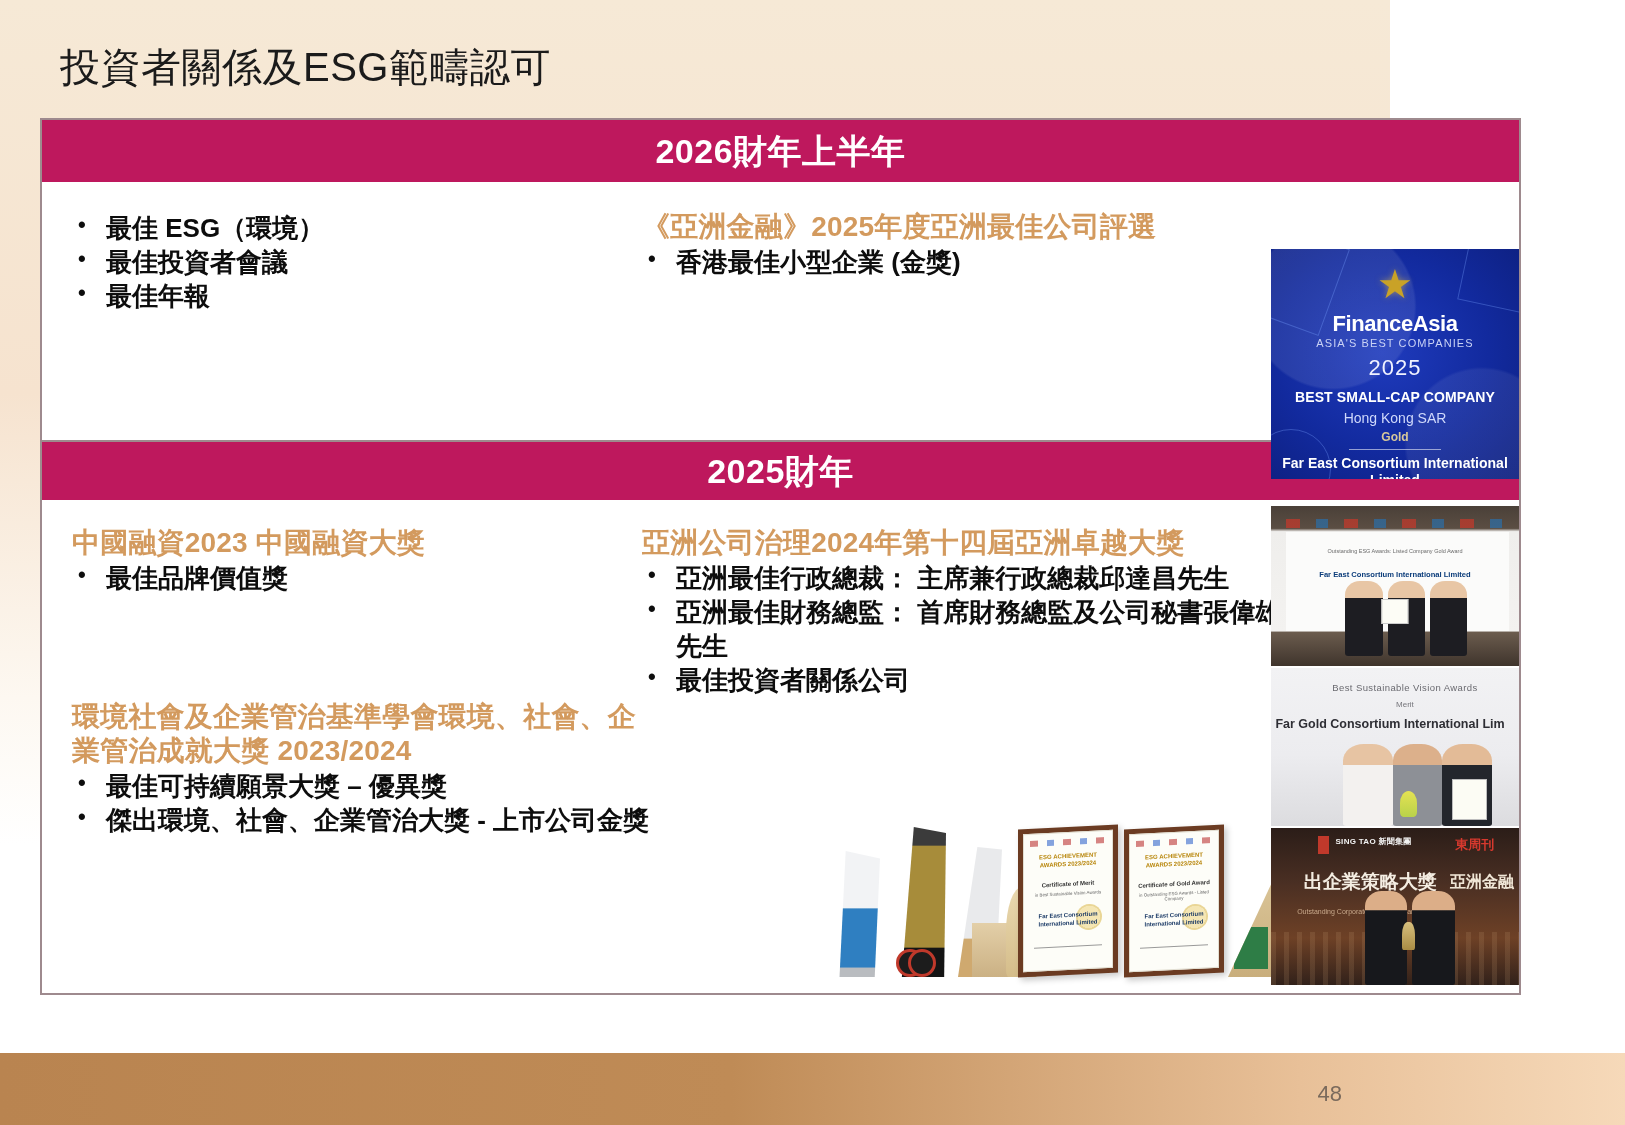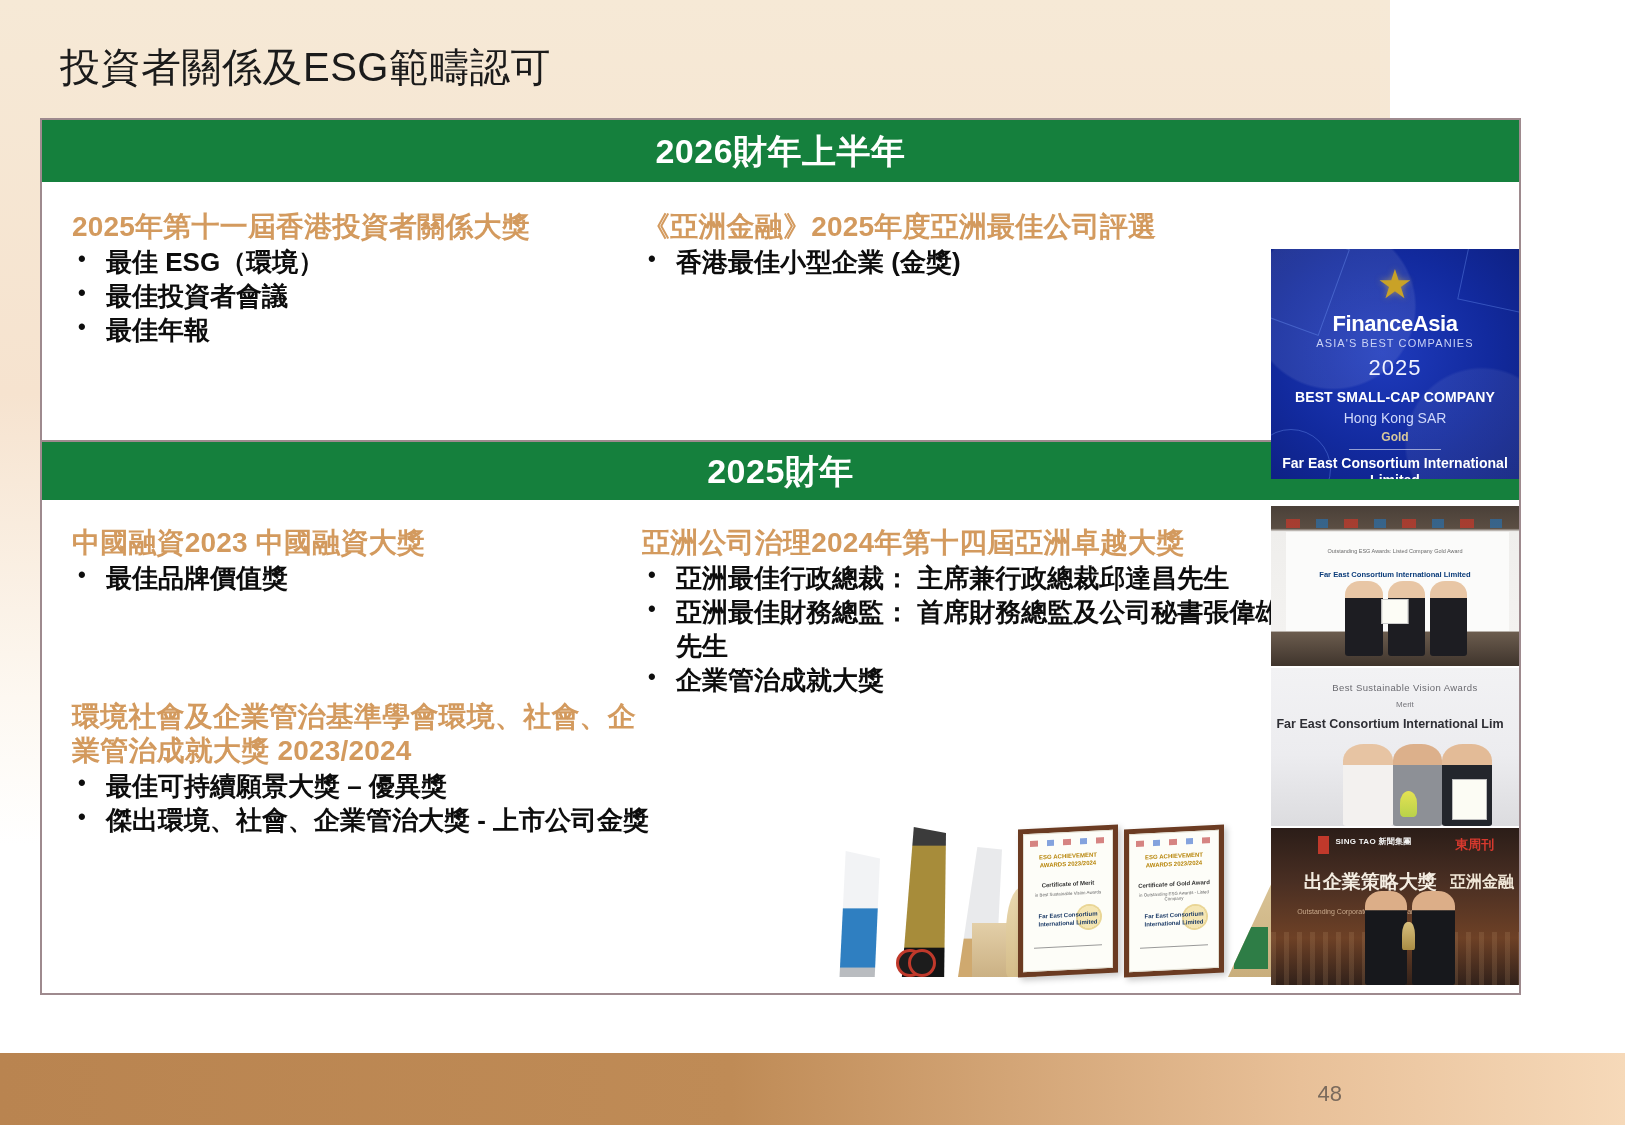--- a/index.html
+++ b/index.html
@@ -36,21 +36,21 @@
     left: 40px;
     top: 118px;
     width: 1481px;
     height: 877px;
     border: 2px solid #9e8a8e;
     background: #ffffff;
   }
 
   .band {
     width: 100%;
-    background: #15803d;
+    background: #be185d;
     color: #ffffff;
     text-align: center;
     font-weight: bold;
     font-size: 34px;
     line-height: 1;
     display: flex;
     align-items: center;
     justify-content: center;
     letter-spacing: 0.5px;
   }
@@ -432,21 +432,20 @@
   <div id="frame">
 
     <div class="band" id="band1">
       <span>2026財年上半年</span>
     </div>
 
     <div class="section-body" id="section1-body">
 
       <div class="col" style="left:30px; top:28px; width:570px;">
         <div class="award-group">
-          <div class="award-heading">2025年第十一屆香港投資者關係大獎</div>
           <ul class="bullets">
             <li>最佳 ESG（環境）</li>
             <li>最佳投資者會議</li>
             <li>最佳年報</li>
           </ul>
         </div>
       </div>
 
       <div class="col" style="left:600px; top:28px; width:620px;">
         <div class="award-group">
@@ -503,21 +502,21 @@
         </div>
 
       </div>
 
       <div class="col" style="left:600px; top:26px; width:640px;">
         <div class="award-group">
           <div class="award-heading">亞洲公司治理2024年第十四屆亞洲卓越大獎</div>
           <ul class="bullets">
             <li>亞洲最佳行政總裁： 主席兼行政總裁邱達昌先生</li>
             <li>亞洲最佳財務總監： 首席財務總監及公司秘書張偉雄先生</li>
-            <li>企業管治成就大獎</li>
+            <li>最佳投資者關係公司</li>
           </ul>
         </div>
       </div>
 
       <div id="trophies">
         <div class="tr" id="t-blue"></div>
         <div class="tr" id="t-black"></div>
         <div class="tr" id="t-disc1"></div>
         <div class="tr" id="t-disc2"></div>
         <div class="tr" id="t-glass"></div>
@@ -563,21 +562,21 @@
         <div class="line-bold">Far East Consortium International Limited</div>
         <div class="person p1"></div>
         <div class="person p2"></div>
         <div class="person p3"></div>
         <div class="cert"></div>
       </div>
 
       <div class="photo ceremony" id="photo-vision">
         <div class="v-title">Best Sustainable Vision Awards</div>
         <div class="v-merit">Merit</div>
-        <div class="v-co">Far East Consortium International Lim</div>
+        <div class="v-co">Far Gold Consortium International Lim</div>
         <div class="vp vp1"></div>
         <div class="vp vp2"></div>
         <div class="vp vp3"></div>
         <div class="trophy"></div>
         <div class="vcert"></div>
       </div>
 
       <div class="photo ceremony" id="photo-singtao">
         <div class="skyline"></div>
         <div class="st-mark"></div>

